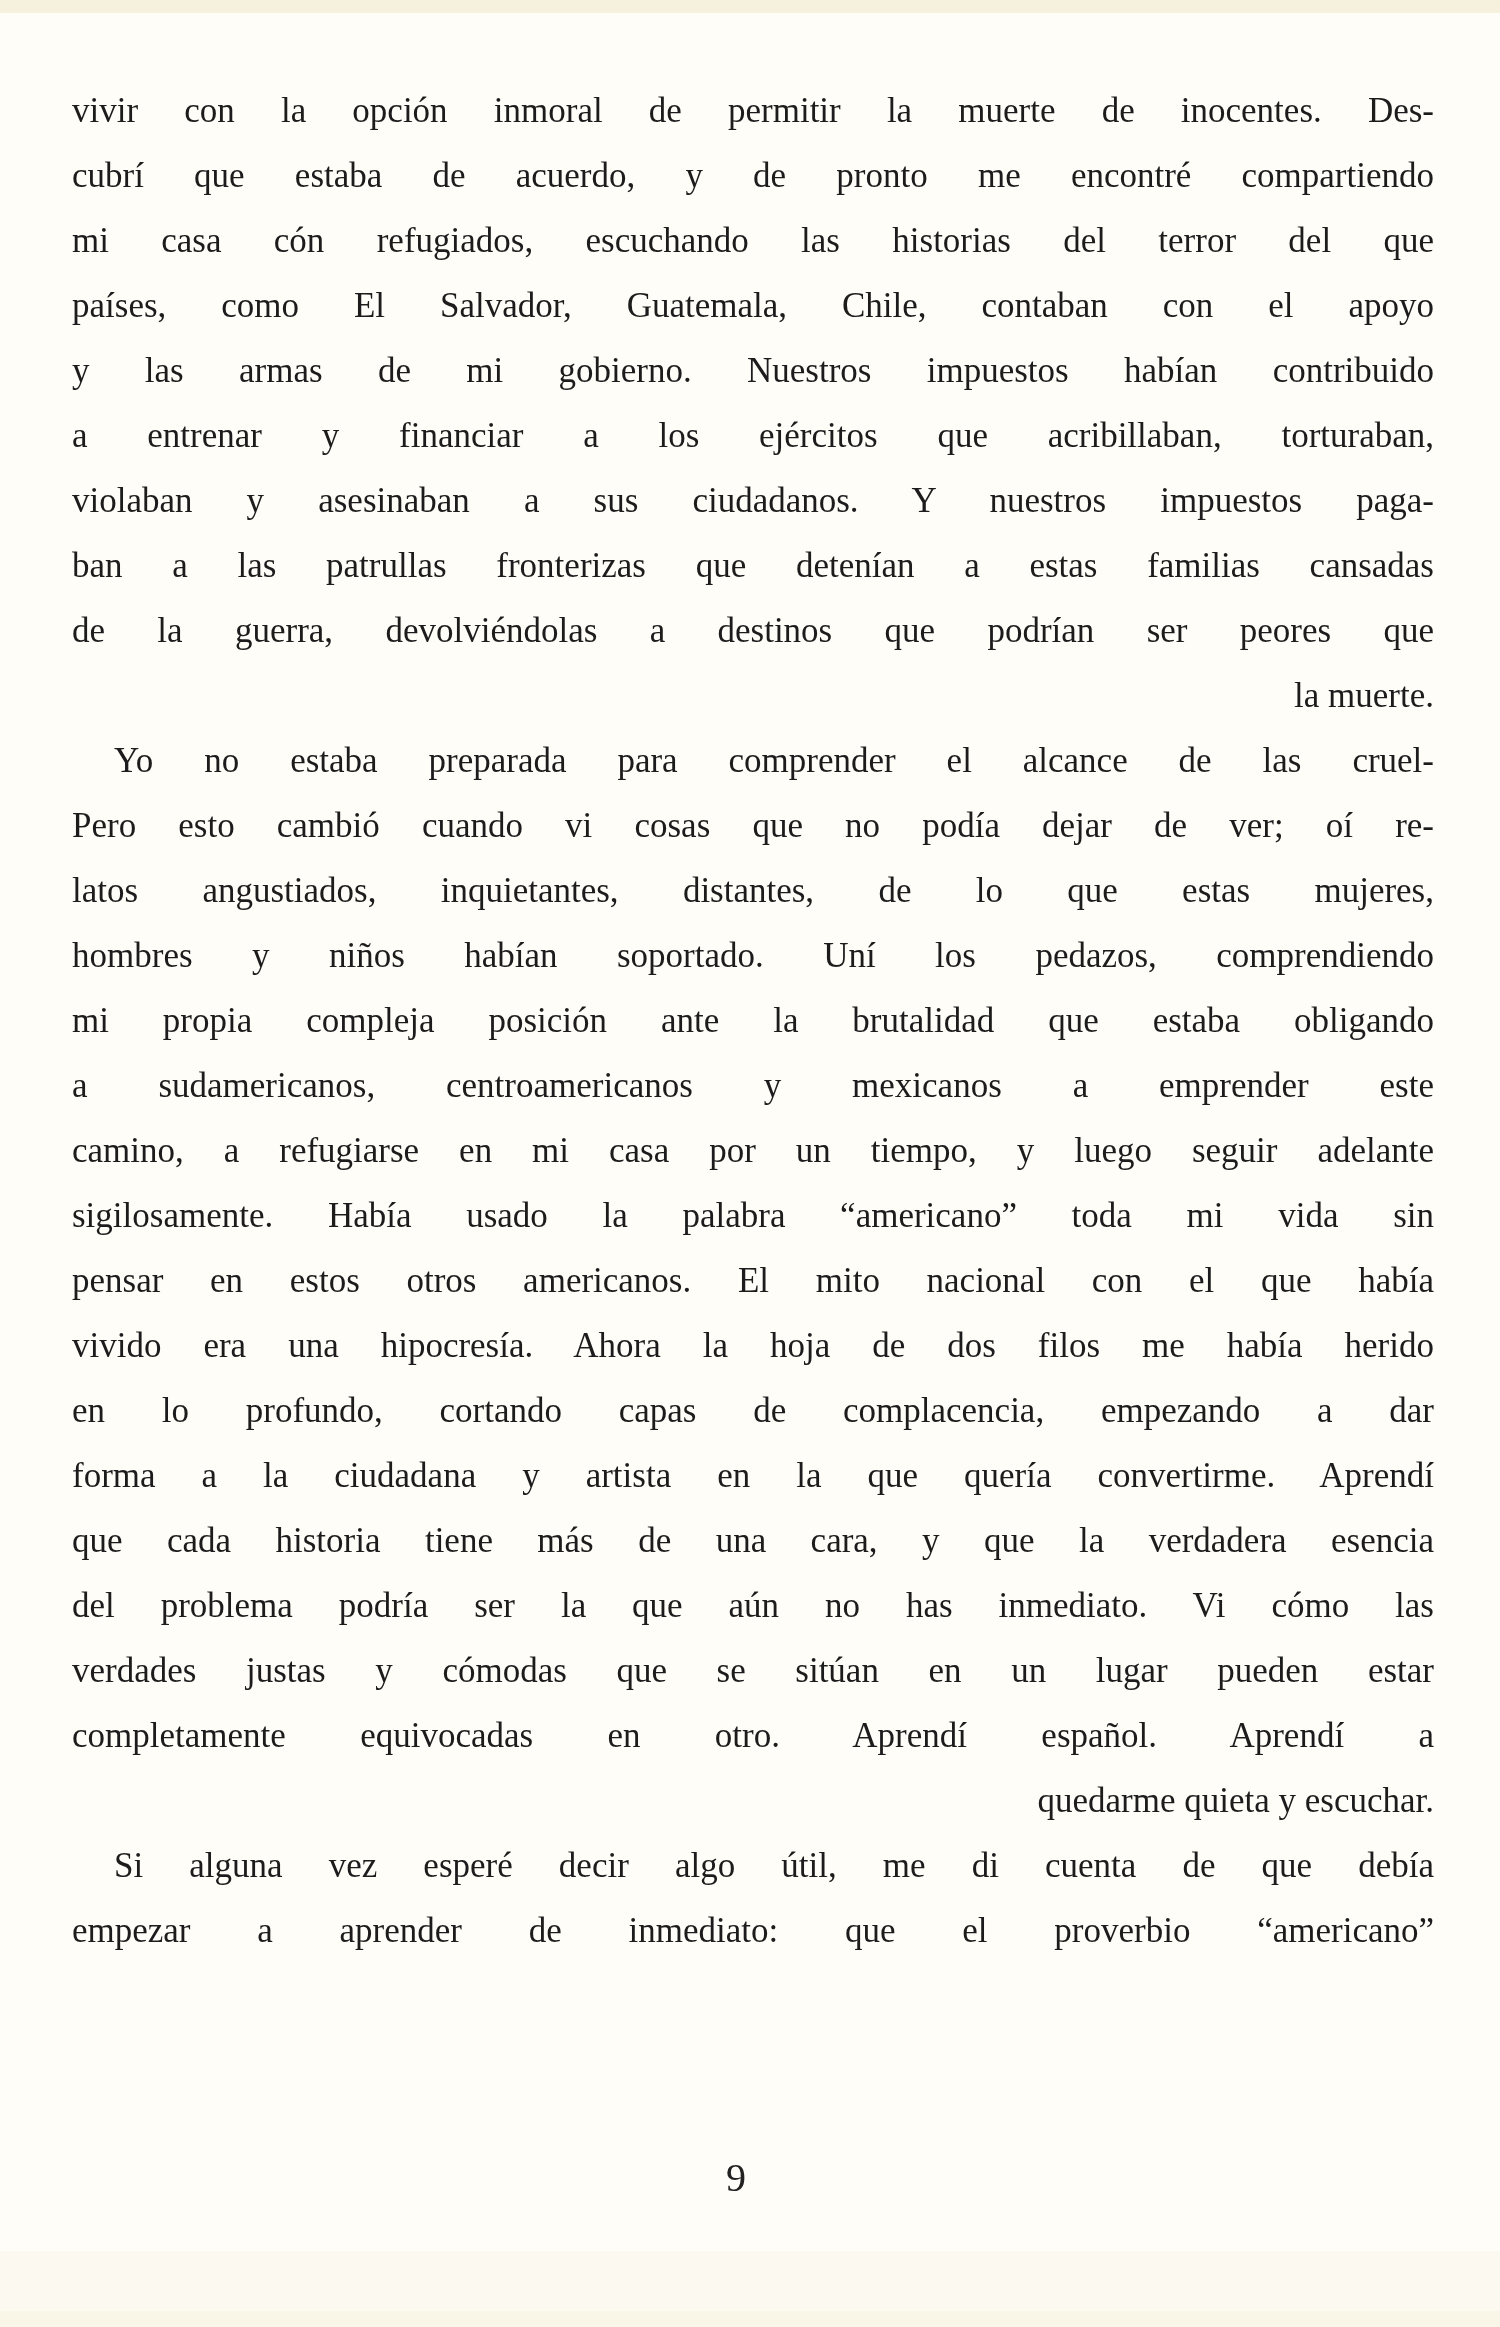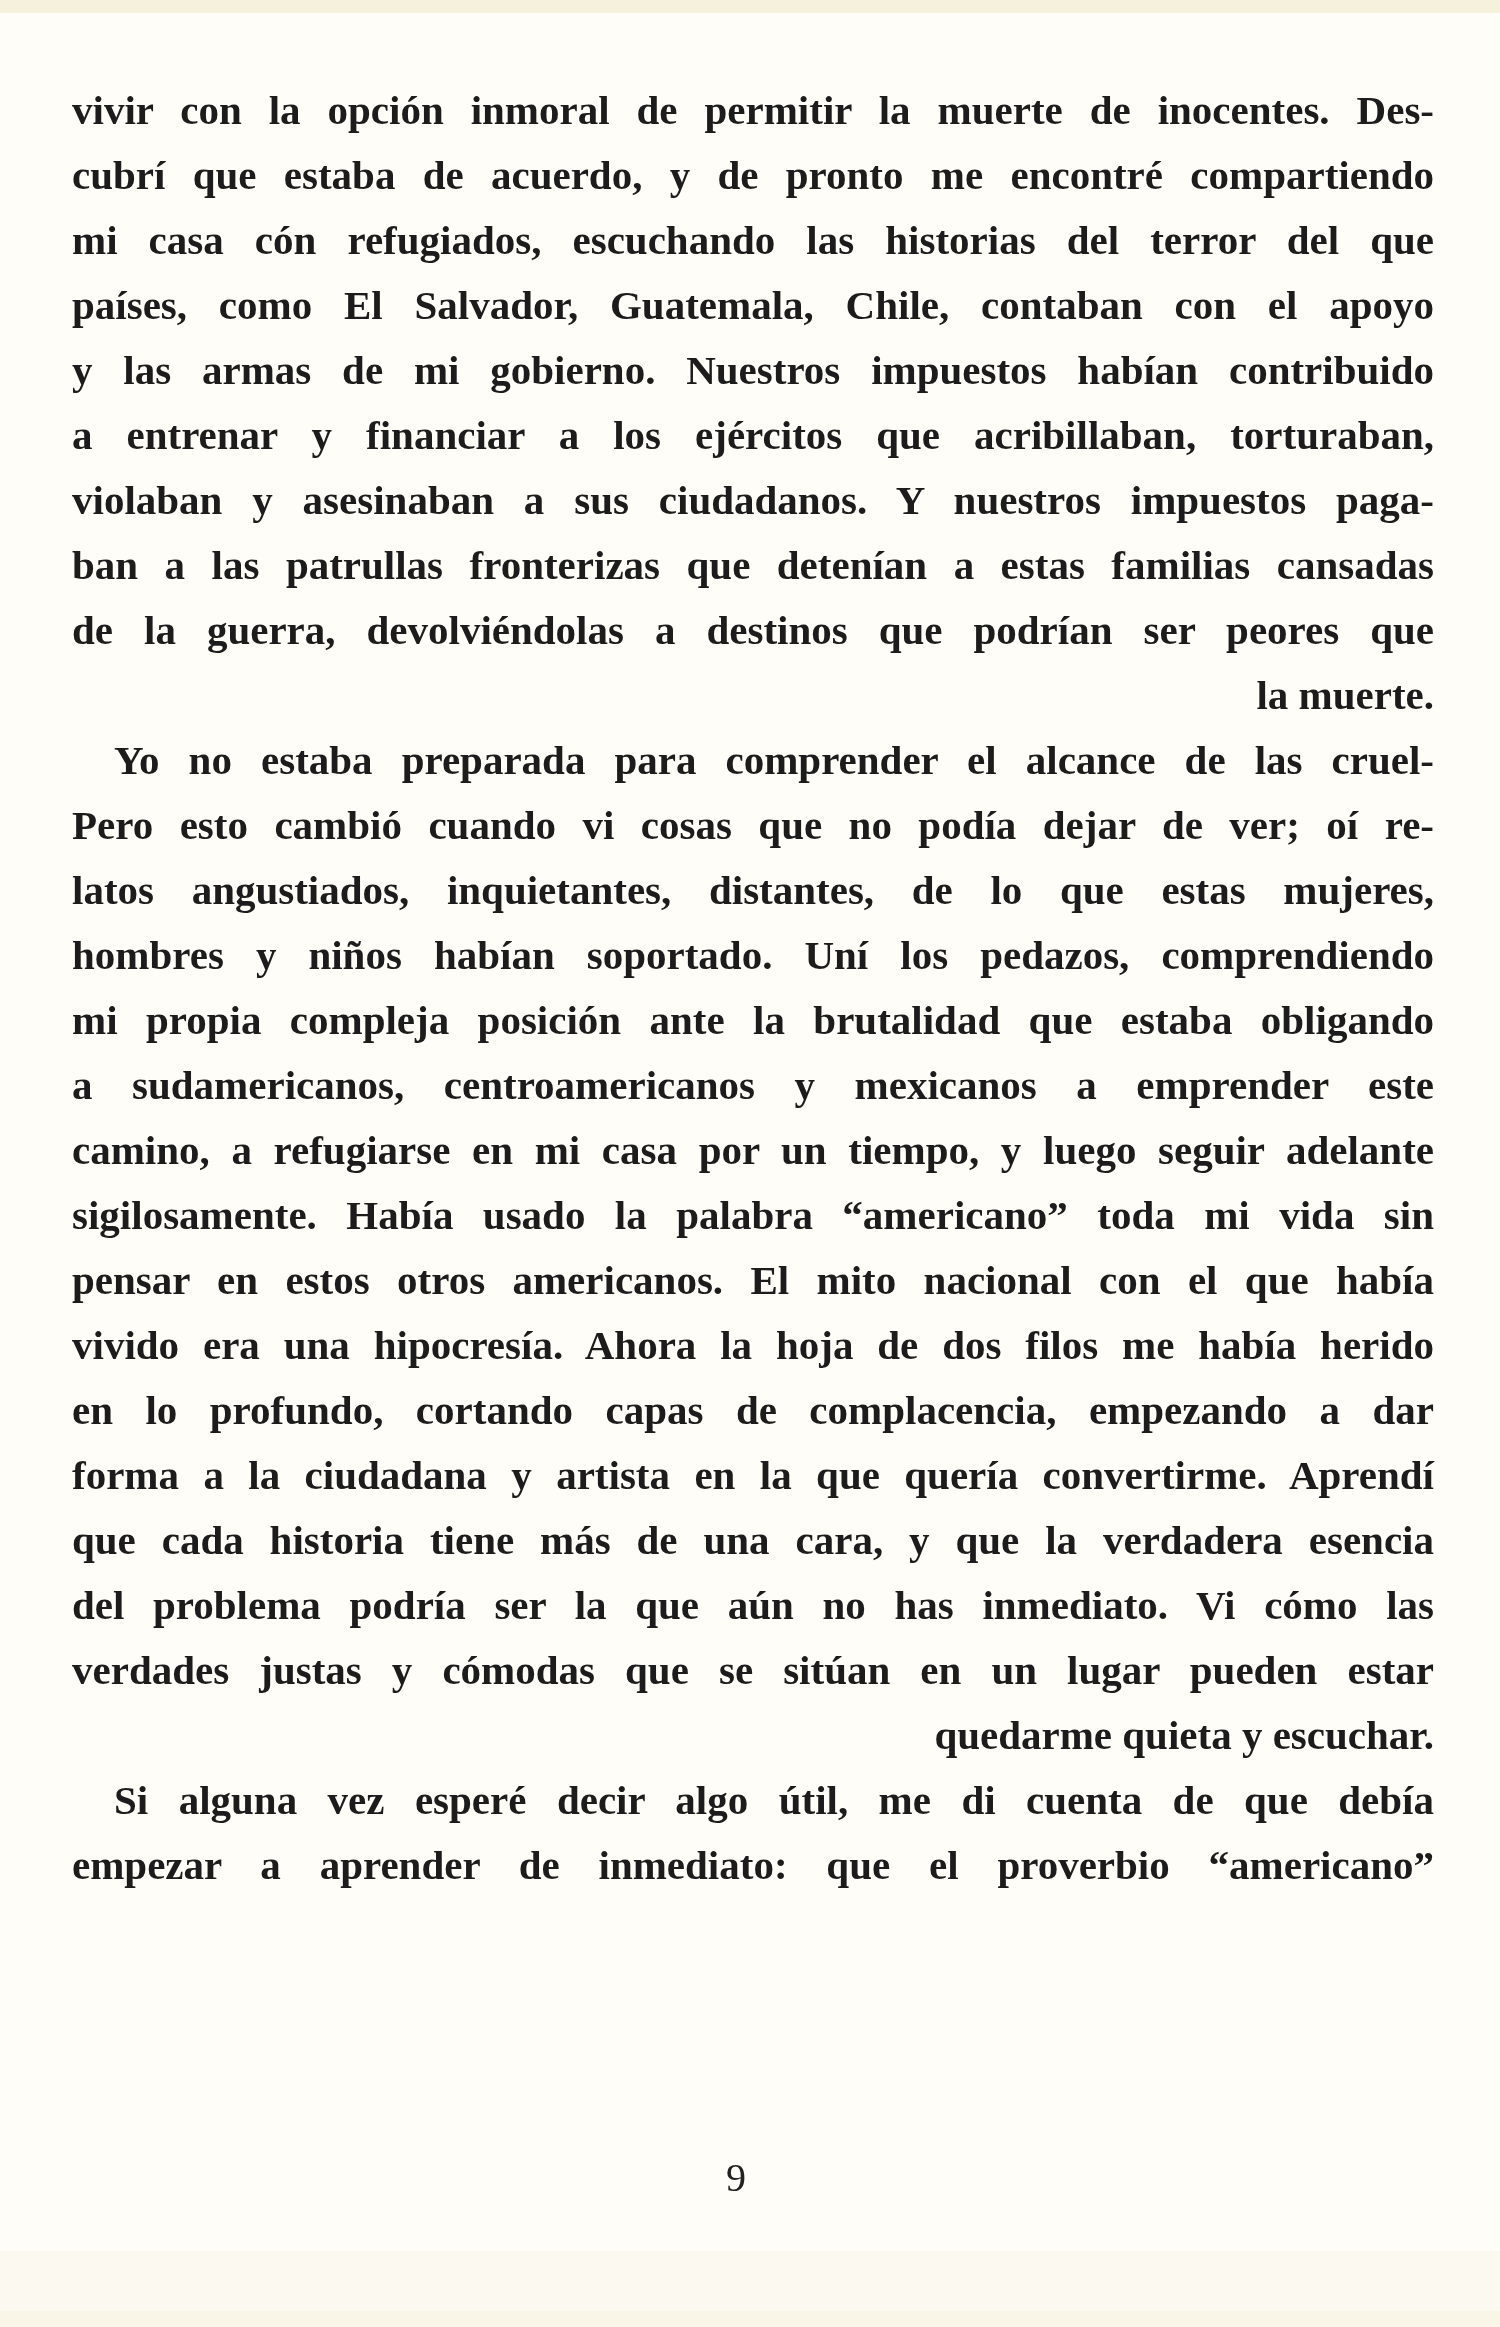--- a/index.html
+++ b/index.html
@@ -33,24 +33,23 @@
     width: 100%; height: 60px;
     background: #fcfaf0;
   }
   .text-block {
     position: absolute;
     top: 78px;
     left: 72px;
     width: 1362px;
   }
   .line {
-    font-size: 41px;
+    font-size: 35px;
     line-height: 65px;
     white-space: nowrap;
-    font-weight: bold;
   }
   .line.j {
     white-space: normal;
     text-align: justify;
     text-align-last: justify;
   }
   .line.l {
     text-align: right;
   }
   .line.ind {
@@ -94,19 +93,20 @@
     <div class="line j">a sudamericanos, centroamericanos y mexicanos a emprender este</div>
     <div class="line j">camino, a refugiarse en mi casa por un tiempo, y luego seguir adelante</div>
     <div class="line j">sigilosamente. Había usado la palabra “americano” toda mi vida sin</div>
     <div class="line j">pensar en estos otros americanos. El mito nacional con el que había</div>
     <div class="line j">vivido era una hipocresía. Ahora la hoja de dos filos me había herido</div>
     <div class="line j">en lo profundo, cortando capas de complacencia, empezando a dar</div>
     <div class="line j">forma a la ciudadana y artista en la que quería convertirme. Aprendí</div>
     <div class="line j">que cada historia tiene más de una cara, y que la verdadera esencia</div>
     <div class="line j">del problema podría ser la que aún no has inmediato. Vi cómo las</div>
     <div class="line j">verdades justas y cómodas que se sitúan en un lugar pueden estar</div>
+    <div class="line j">completamente equivocadas en otro. Aprendí español. Aprendí a</div>
     <div class="line l">quedarme quieta y escuchar.</div>
     <div class="line j ind">Si alguna vez esperé decir algo útil, me di cuenta de que debía</div>
     <div class="line j">empezar a aprender de inmediato: que el proverbio “americano”</div>
   </div>
 
   <div class="page-number">9</div>
 </div>
 
 </body></html>

